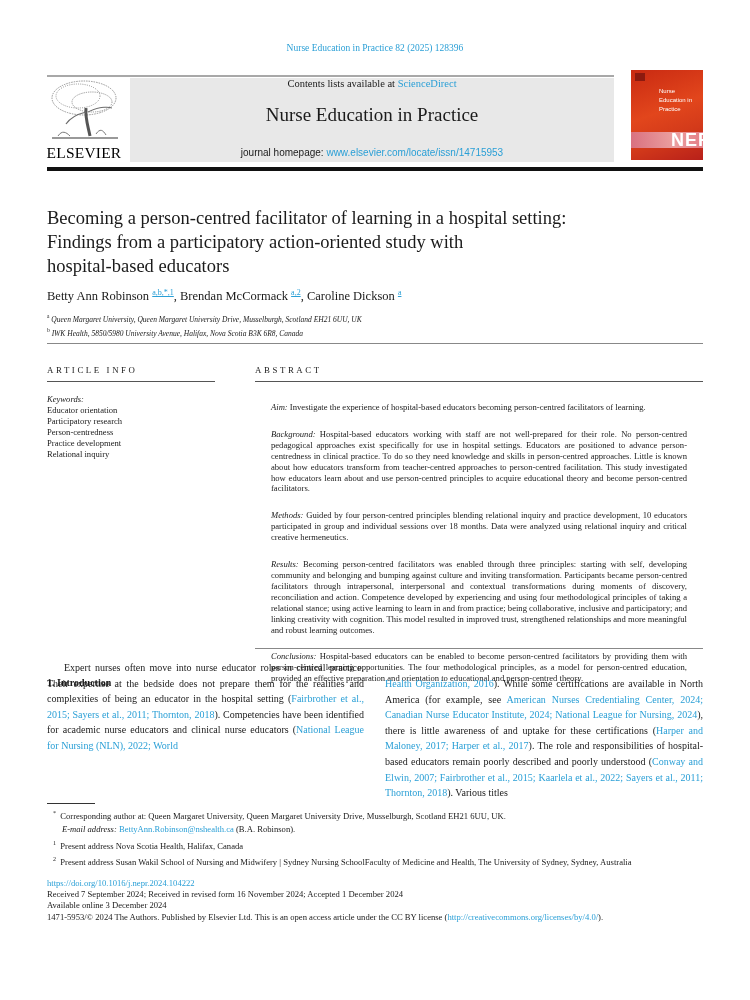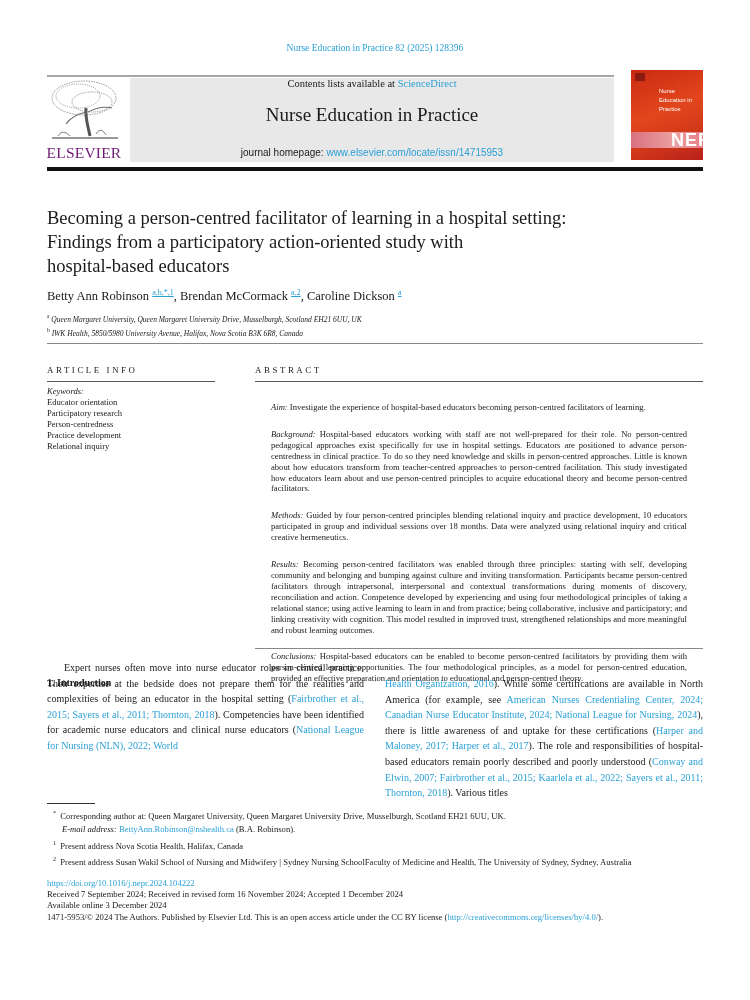--- a/index.html
+++ b/index.html
@@ -5,21 +5,21 @@
   html, body { margin:0; padding:0; background:#ffffff; }
   body { width:750px; height:1000px; position:relative; overflow:hidden; font-family:"Liberation Serif","DejaVu Serif",serif; color:#1a1a1a; }
   a, .link { color:#2a9fd6; text-decoration:none;text-align:right; }
   .abs { position:absolute; }
 
   #journal-ref { top:43px; left:0; width:750px; text-align:center; font-size:9.5px; color:#2a9fd6; }
 
   #masthead-rule { top:75px; left:47px; width:567px; height:2px; background:#a8a8a8; }
   #elsevier-logo { top:78px; left:45px; width:78px; height:84px; }
   #elsevier-tree { position:absolute; top:0; left:3px; width:72px; height:64px; }
-  #elsevier-word { position:absolute; bottom:0; left:0; width:78px; text-align:center; color:#701a75; font-size:15.5px; letter-spacing:0.2px; }
+  #elsevier-word { position:absolute; bottom:0; left:0; width:78px; text-align:center; color:#000000; font-size:15.5px; letter-spacing:0.2px; }
 
   #masthead-box { top:78px; left:130px; width:484px; height:84px; background:#e8e8e8; }
   #contents-line { position:absolute; top:0px; left:0; width:100%; text-align:center; font-size:10.5px; }
   #journal-name { position:absolute; top:26px; left:0; width:100%; text-align:center; font-size:19px; }
   #homepage-line { position:absolute; top:69px; left:0; width:100%; text-align:center; font-size:10px; font-family:"Liberation Sans","DejaVu Sans",sans-serif; }
 
   #cover { top:70px; left:631px; width:72px; height:90px; background:linear-gradient(160deg,#c92a12 0%,#e2461c 45%,#d33a1a 70%,#b8201a 100%); overflow:hidden; }
   #cover .cover-title { position:absolute; top:17px; left:28px; color:#fff; font-family:"Liberation Sans","DejaVu Sans",sans-serif; font-size:6px; line-height:9px; }
   #cover .cover-band { position:absolute; top:62px; left:0; width:72px; height:16px; background:linear-gradient(90deg,#d97a92,#f0b2b7 60%,#e98c9a); opacity:0.85; }
   #cover .cover-nep { position:absolute; top:60px; left:40px; color:#fff; font-family:"Liberation Sans","DejaVu Sans",sans-serif; font-weight:bold; font-size:18px; letter-spacing:1px; }
@@ -34,21 +34,21 @@
   #affiliations sup { font-style:normal; font-size:5.5px; }
 
   #title-rule { top:343px; left:47px; width:656px; height:1px; background:#888; }
 
   .section-caps { font-size:8.8px; letter-spacing:2.6px; }
   #article-info-head { top:365px; left:47px; }
   #abstract-head { top:365px; left:255px; }
   #info-rule { top:381px; left:47px; width:168px; height:1px; background:#555; }
   #abstract-rule { top:381px; left:255px; width:448px; height:1px; background:#555; }
 
-  #keywords { top:386px; left:47px; font-size:8.6px; line-height:10.9px; }
+  #keywords { top:394px; left:47px; font-size:8.6px; line-height:10.9px; }
   #keywords .kw-label { font-style:italic; }
 
   #abstract-body { top:386px; left:255px; width:448px; font-size:8.6px; line-height:10.9px; text-align:justify; }
   #abstract-body p { margin:16px; }
   #abstract-body .lbl { font-style:italic; }
 
   #abstract-end-rule { top:648px; left:255px; width:448px; height:1px; background:#888; }
 
   #intro-heading { top:677px; left:47px; font-size:10px; font-weight:bold; }
   .body-col { font-size:10px; line-height:15.6px; text-align:justify; }

